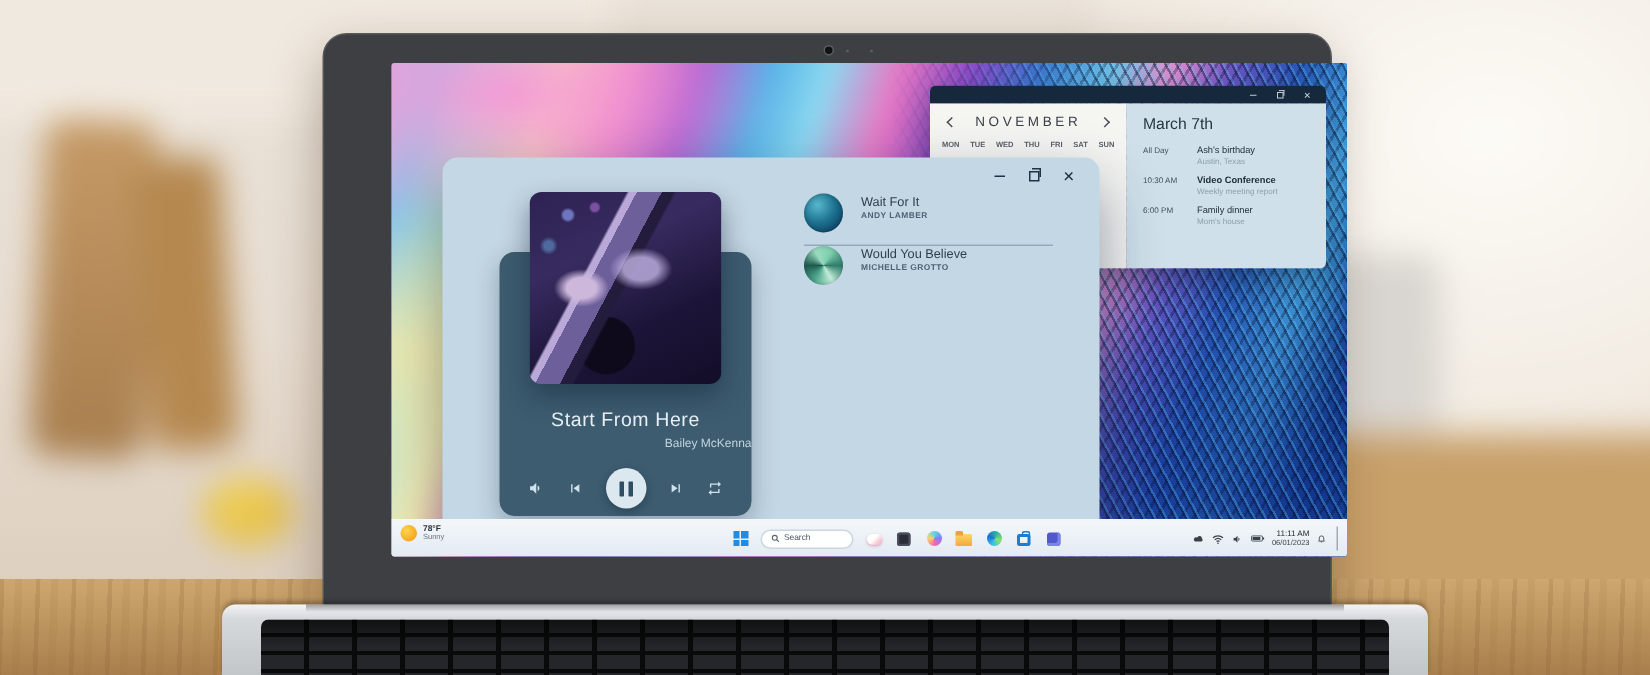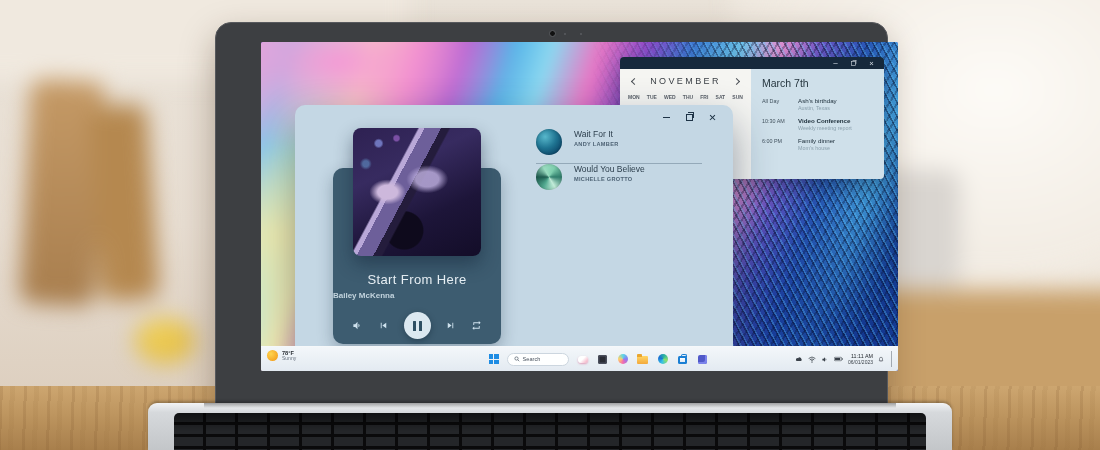--- a/index.html
+++ b/index.html
@@ -92,21 +92,21 @@
     background:
       radial-gradient(circle at 20% 12%,rgba(150,170,255,.6) 0 3px,rgba(150,170,255,0) 5px),
       radial-gradient(circle at 34% 8%,rgba(210,130,255,.45) 0 2.5px,rgba(210,130,255,0) 4px),
       radial-gradient(circle at 10% 28%,rgba(120,200,255,.4) 0 3px,rgba(120,200,255,0) 6px),
       radial-gradient(ellipse 26px 18px at 27% 50%,#cdb8dc 0 38%,rgba(205,184,220,0) 70%),
       radial-gradient(ellipse 30px 20px at 58% 40%,rgba(195,180,228,.8) 0 38%,rgba(195,180,228,0) 70%),
       linear-gradient(118deg,rgba(0,0,0,0) 33%,#b9a8d8 34% 36.5%,#6d5f9a 36.5% 45%,#241c3c 45% 49%,rgba(0,0,0,0) 50%),
       radial-gradient(circle 32px at 40% 80%,#0e0a1c 0 58%,rgba(14,10,28,0) 62%),
       linear-gradient(155deg,#2e2152 0%,#372b60 32%,#1d1539 66%,#130d28 100%);}
   .np-title{position:absolute;left:0;right:0;top:104px;text-align:center;font-size:13px;font-weight:300;color:#eaf2f7;letter-spacing:.4px;}
-  .np-artist{position:absolute;left:0;right:0;top:123px;text-align:left;font-size:8px;font-weight:700;color:#c3d4de;}
+  .np-artist{position:absolute;left:0;right:0;top:123px;text-align:right;font-size:8px;font-weight:400;color:#c3d4de;}
   .transport{position:absolute;left:0;right:0;top:144px;display:flex;align-items:center;justify-content:center;gap:14px;}
   .t-icon{width:12px;height:12px;display:flex;align-items:center;justify-content:center;color:#cfe2ee;}
   .play-btn{width:27px;height:27px;border-radius:50%;background:#dbe8f0;display:flex;align-items:center;justify-content:center;gap:3px;
     box-shadow:0 2px 6px rgba(10,25,40,.35);}
   .play-btn i{display:block;width:3px;height:10px;background:#2e4f63;border-radius:.5px;}
   
   .playlist{position:absolute;left:241px;top:24px;width:166px;}
   .pl-item{display:flex;align-items:flex-start;height:34px;border-bottom:1px solid rgba(70,95,115,.38);}
   .pl-item:last-child{border-bottom:none;}
   .pl-avatar{width:26px;height:26px;border-radius:50%;flex:0 0 auto;box-shadow:inset 0 0 3px rgba(0,0,0,.25);}

